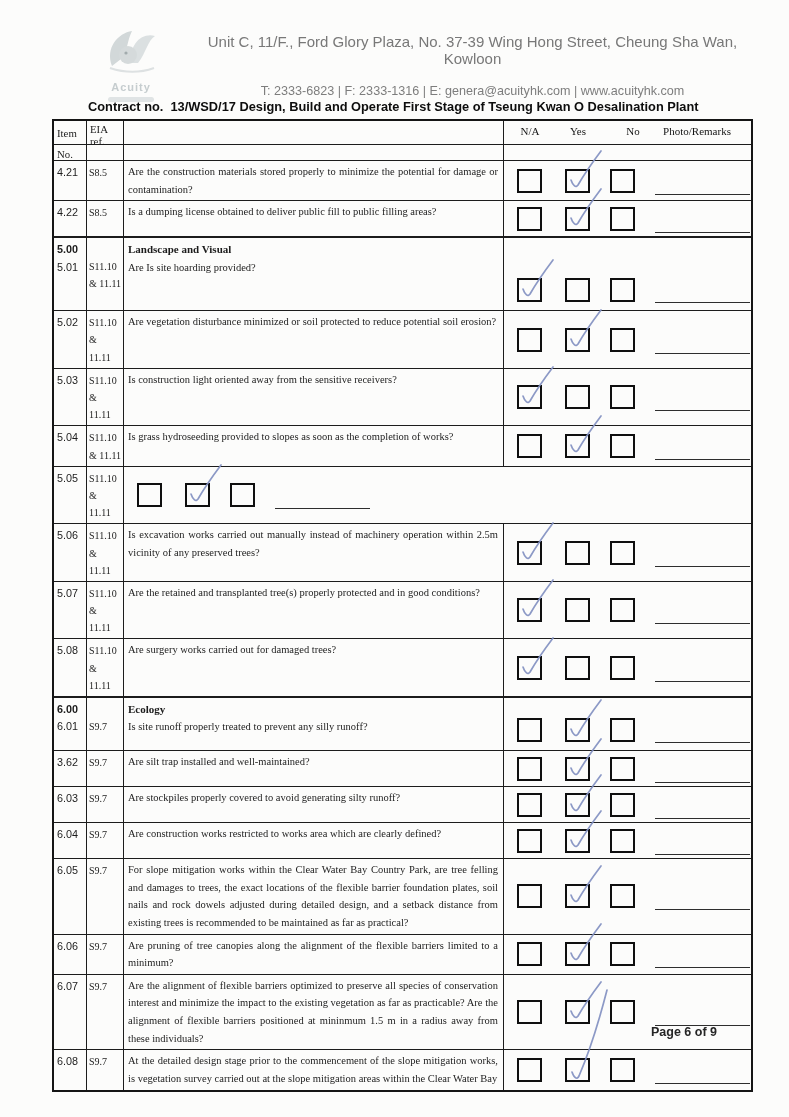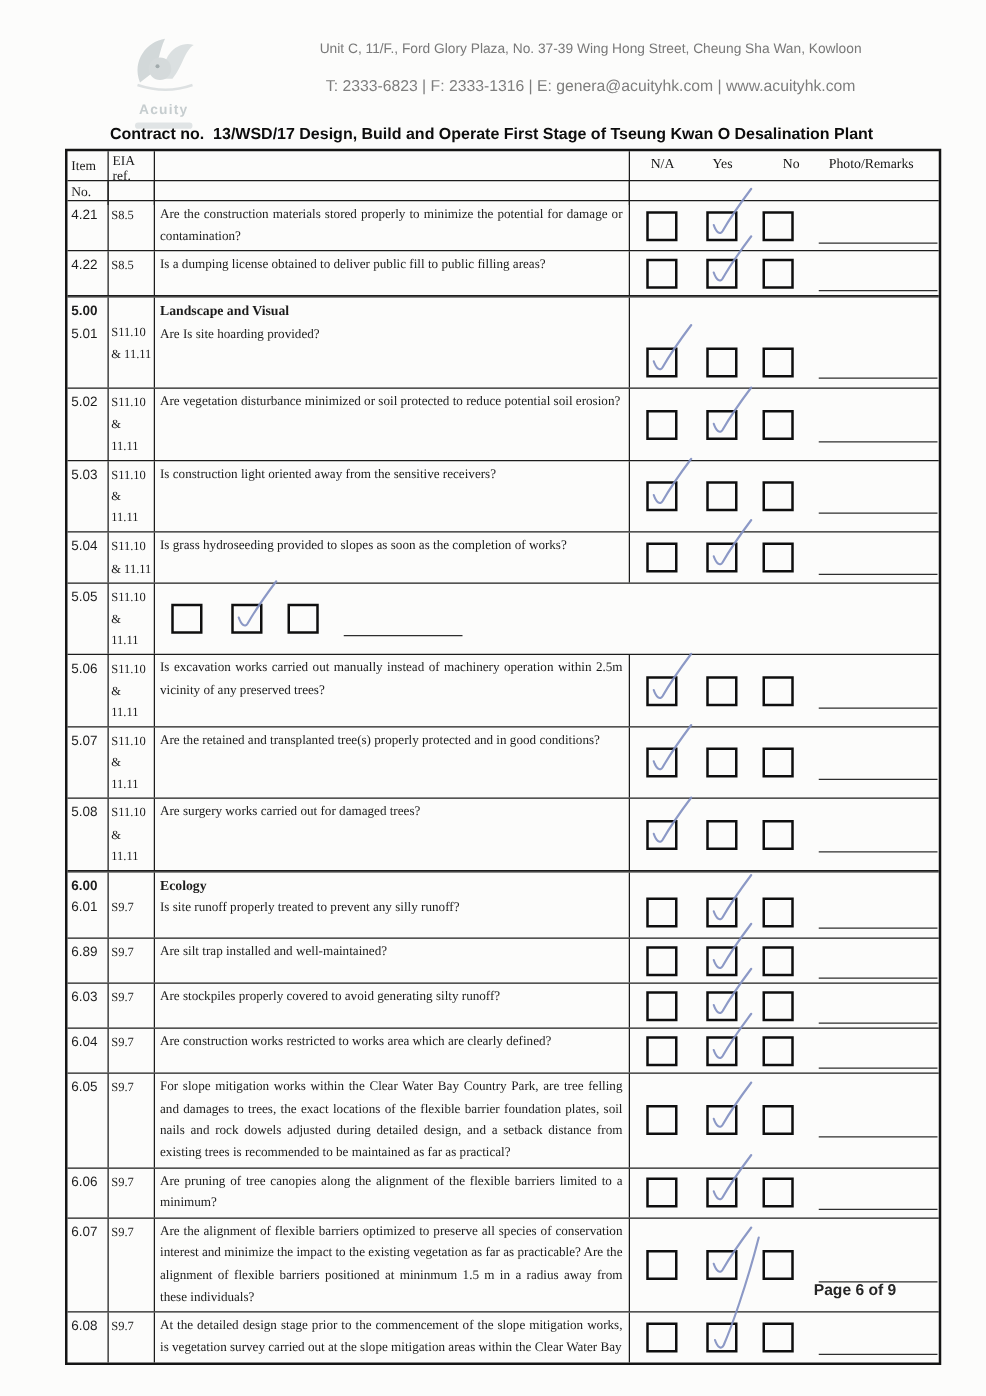--- a/index.html
+++ b/index.html
@@ -9,21 +9,21 @@
     position:relative; width:789px; height:1117px;
     background:#fcfcfb; overflow:hidden; color:#1c1c1c;
   }
 
   
   .logo { position:absolute; left:92px; top:28px; width:78px; text-align:center; }
   .logo-word { font-family:"Liberation Sans",sans-serif; font-weight:bold; font-size:11px; color:#c6cdcf; letter-spacing:1px; margin-top:1px; }
   .logo-sub  { width:46px; height:5px; margin:4px auto 0; border-radius:3px; background:#e0e4e5; }
   .co-block { position:absolute; left:180px; top:30px; width:585px; text-align:center; }
   .co-name { font-family:"Liberation Sans",sans-serif; font-weight:bold; font-size:19.5px; color:#979797; letter-spacing:.4px; }
-  .co-addr { font-family:"Liberation Sans",sans-serif; font-size:11px; color:#787878; margin-top:3px; }
+  .co-addr { font-family:"Liberation Sans",sans-serif; font-size:15px; color:#787878; margin-top:3px; }
   .co-contact { font-family:"Liberation Sans",sans-serif; font-size:12.6px; color:#7d7d7d; margin-top:17px; }
 
   .doc-title {
     position:absolute; left:88px; top:99px; width:680px;
     font-family:"Liberation Sans",sans-serif; font-weight:bold; font-size:12.8px;
     color:#0d0d0d; white-space:pre-wrap;
   }
 
   
   .checklist {
@@ -336,21 +336,21 @@
               <svg class="tick" viewBox="0 0 40 40">
                 <path d="M6 22 C8 28 11 30 13 27 C17 20 27 5 36 -7"></path>
               </svg>
             </div>
             <div class="box b-no"></div>
             <div class="rline"></div>
           </div>
         </div>
         <div class="t-row grid-cols">
           <div class="cell c-item">
-            <div>6.89</div>
+            <div>3.62</div>
           </div>
           <div class="cell c-eia"><div>S9.7</div></div>
           <div class="cell c-q">
             <div>Are silt trap installed and well-maintained?</div>
           </div>
           <div class="cell c-right">
             <div class="box b-na"></div>
             <div class="box b-yes">
               <svg class="tick" viewBox="0 0 40 40">
                 <path d="M6 22 C8 28 11 30 13 27 C17 20 27 5 36 -7"></path>

